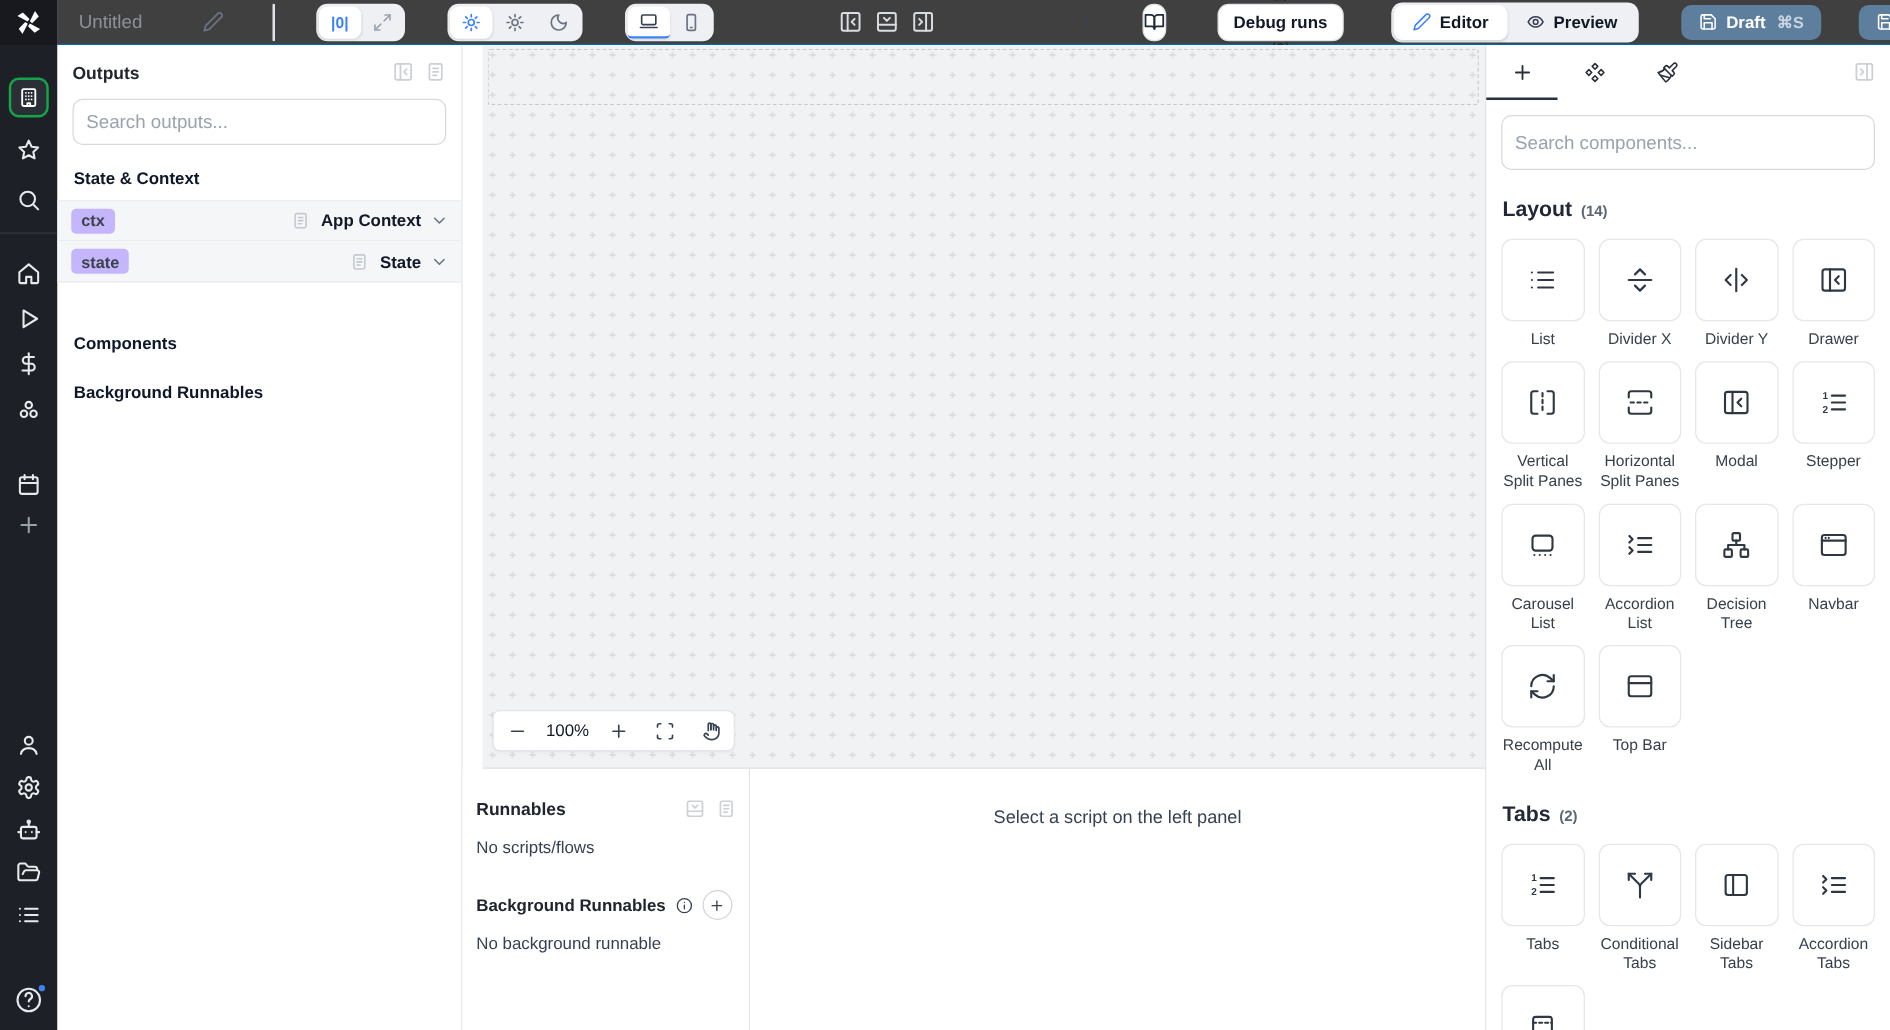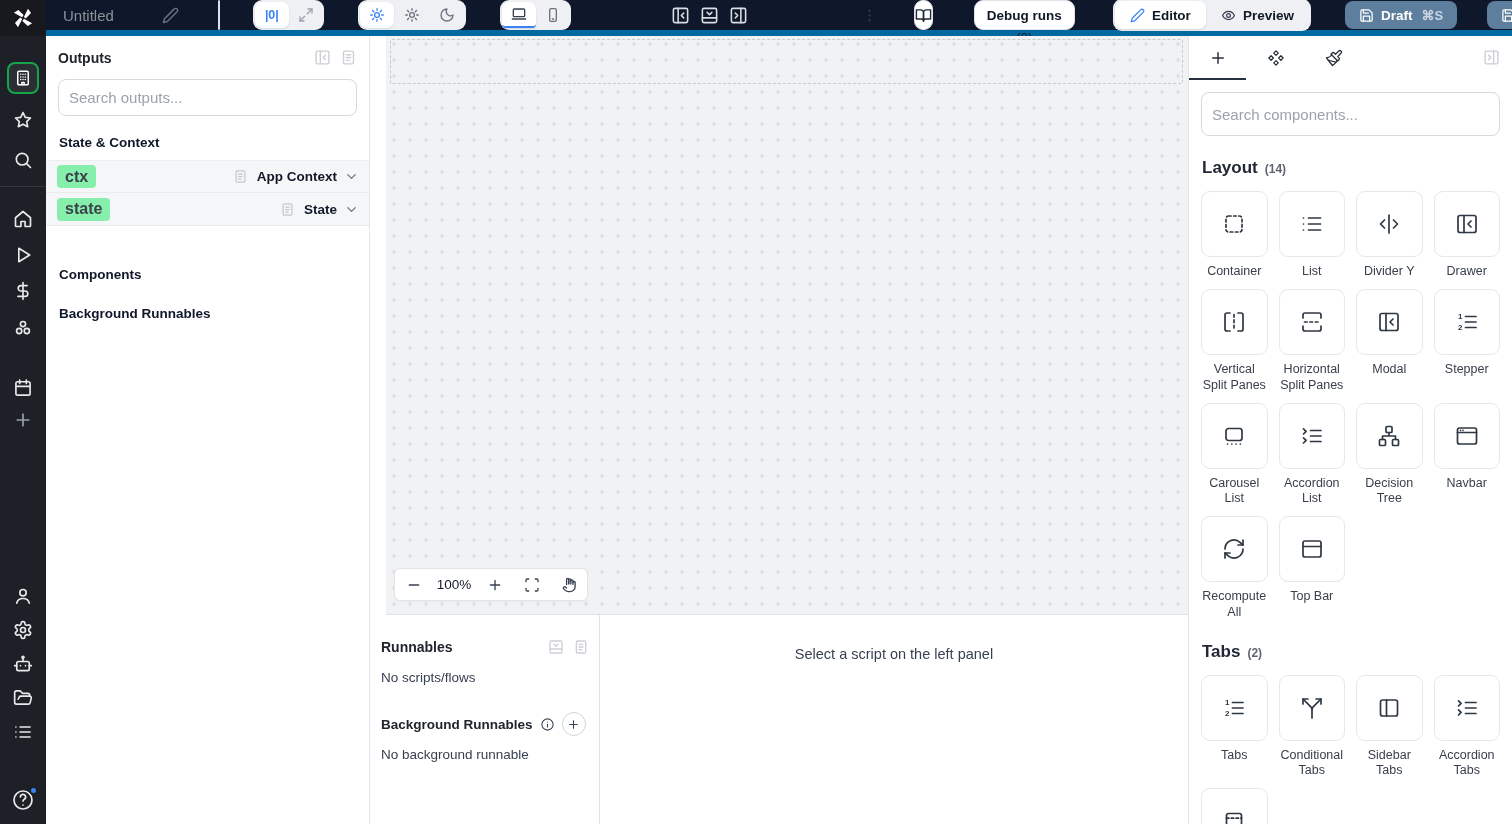--- a/index.html
+++ b/index.html
@@ -21,21 +21,21 @@
   .sb-active .icon { width:18px; height:18px; color:#fff; }
   .sb-divider { width:46px; height:1px; background:#34373e; }
   #sidebar-bottom { margin-top:auto; display:flex; flex-direction:column; align-items:center; }
   .help-wrap { position:relative; width:24px; height:24px; color:#e7e9ec; cursor:pointer; }
   .help-dot { position:absolute; top:-2px; right:-3px; width:9px; height:9px; border-radius:50%; background:var(--accent,#3b82f6); border:2px solid #1d2026; }
 
   
   #main { flex:1; display:flex; flex-direction:column; min-width:0; }
 
   
-  #topbar { height:36px; background:#0f172a; border-bottom:6px solid #0369a1; display:flex; align-items:center; padding:0 8px 0 17px; flex:none;gap:24px; }
+  #topbar { height:36px; background:#404040; border-bottom:1px solid #0369a1; display:flex; align-items:center; padding:0 8px 0 17px; flex:none;gap:24px; }
   #app-title { font-size:15px; font-weight:500; color:#8b9099; }
   .tb-spacer { flex:1; }
   .tb-iconbtn { width:26px; height:26px; display:flex; align-items:center; justify-content:center; cursor:pointer; color:#6b7280; }
   .tb-iconbtn .icon { width:17px; height:17px; }
   .tb-group-white { display:flex; align-items:center; height:30px; background:#fff; border:1px solid #e0e2e7; border-radius:9px; overflow:hidden; }
   .tb-group-white .gbtn { width:40px; height:100%; display:flex; align-items:center; justify-content:center; cursor:pointer; color:#374151; }
   .tb-group-white .gbtn .icon { width:16px; height:16px; }
   .tb-group-white .gsep { width:1px; height:100%; background:#e7e9ec; }
   .tb-group-gray { display:flex; align-items:center; height:30px; background:#eef0f3; border-radius:9px; padding:2px; gap:1px; }
   .pill { height:26px; border-radius:7px; display:flex; align-items:center; justify-content:center; cursor:pointer; color:#6b7280; }
@@ -73,21 +73,21 @@
   .op-hicons { margin-left:auto; display:flex; gap:9px; color:#ccd0d6; }
   .op-hicons .icon { width:17px; height:17px; cursor:pointer; }
   .search-box { margin:13px 12px 0 12px; height:37px; border:1px solid #d6d9de; border-radius:8px; background:#fff; display:flex; align-items:center; padding:0 10px; }
   .search-box input { border:none; outline:none; width:100%; font-size:15px; font-family:"Liberation Sans",sans-serif; color:#1f2937; background:transparent; }
   .search-box input::placeholder { color:#9aa2ad; }
   .section-label { font-size:13.5px; font-weight:700; color:#0f172a; padding:0 13px; }
   #state-context-label { margin-top:19px; }
   #outputs-rows { margin-top:10px; }
   .out-row { height:33px; background:#f5f6f8; border-bottom:1px solid #e9ebee; display:flex; align-items:center; padding:0 10px 0 11px; cursor:pointer; }
   .out-row:first-child { border-top:1px solid #eceef1; }
-  .out-badge { background:#86efac; border-radius:4px; padding:2.5px 8px; font-size:16px; font-weight:600; color:#3c424c; }
+  .out-badge { background:#c4b5fd; border-radius:4px; padding:2.5px 8px; font-size:13px; font-weight:600; color:#3c424c; }
   .out-row .doc { width:15px; height:15px; color:#c4c8cf; margin-left:auto; }
   .out-row .lbl { font-size:13.5px; font-weight:700; color:#111827; margin-left:9px; }
   .out-row .chev { width:15px; height:15px; color:#6b7280; margin-left:7px; }
   #components-label { margin-top:41px; }
   #bg-runnables-label { margin-top:24px; }
 
   
   #center { flex:1; display:flex; flex-direction:column; min-width:0; }
   #canvas { position:relative; height:579px; background:#f1f2f4; border-bottom:1px solid #dfe1e5; overflow:hidden; flex:none;margin-left:16px; }
   #plus-grid { position:absolute; inset:0; pointer-events:none; }
@@ -630,36 +630,38 @@
         <div id="components-sections">
             <div class="cp-section-head">
               <span class="t">Layout</span>
               <span class="c">(14)</span>
             </div>
             <div class="cp-grid">
               <div class="cp-item">
                 <div class="cp-card">
                   <span class="icon">
                     <svg viewBox="0 0 24 24" fill="none" stroke="currentColor" stroke-width="1.7" stroke-linecap="round" stroke-linejoin="round">
-                      <rect x="4" y="4" width="16" height="16" rx="2.5" stroke-dasharray="2.6 2.6"></rect>
-                    </svg>
-                  </span>
-                </div>
-                <div class="cp-label">Container</div>
-              </div>
-              <div class="cp-item">
-                <div class="cp-card">
-                  <span class="icon">
-                    <svg viewBox="0 0 24 24" fill="none" stroke="currentColor" stroke-width="1.7" stroke-linecap="round" stroke-linejoin="round">
                       <path d="M8.5 6h12M8.5 12h12M8.5 18h12"></path>
                       <path d="M3.5 6h.01M3.5 12h.01M3.5 18h.01"></path>
                     </svg>
                   </span>
                 </div>
                 <div class="cp-label">List</div>
+              </div>
+              <div class="cp-item">
+                <div class="cp-card">
+                  <span class="icon">
+                    <svg viewBox="0 0 24 24" fill="none" stroke="currentColor" stroke-width="1.7" stroke-linecap="round" stroke-linejoin="round">
+                      <path d="M3 12h18"></path>
+                      <path d="m8 7.5 4-4 4 4"></path>
+                      <path d="m8 16.5 4 4 4-4"></path>
+                    </svg>
+                  </span>
+                </div>
+                <div class="cp-label">Divider X</div>
               </div>
               <div class="cp-item">
                 <div class="cp-card">
                   <span class="icon">
                     <svg viewBox="0 0 24 24" fill="none" stroke="currentColor" stroke-width="1.7" stroke-linecap="round" stroke-linejoin="round">
                       <path d="M12 3v18"></path>
                       <path d="m7.5 8-4 4 4 4"></path>
                       <path d="m16.5 8 4 4-4 4"></path>
                     </svg>
                   </span>

